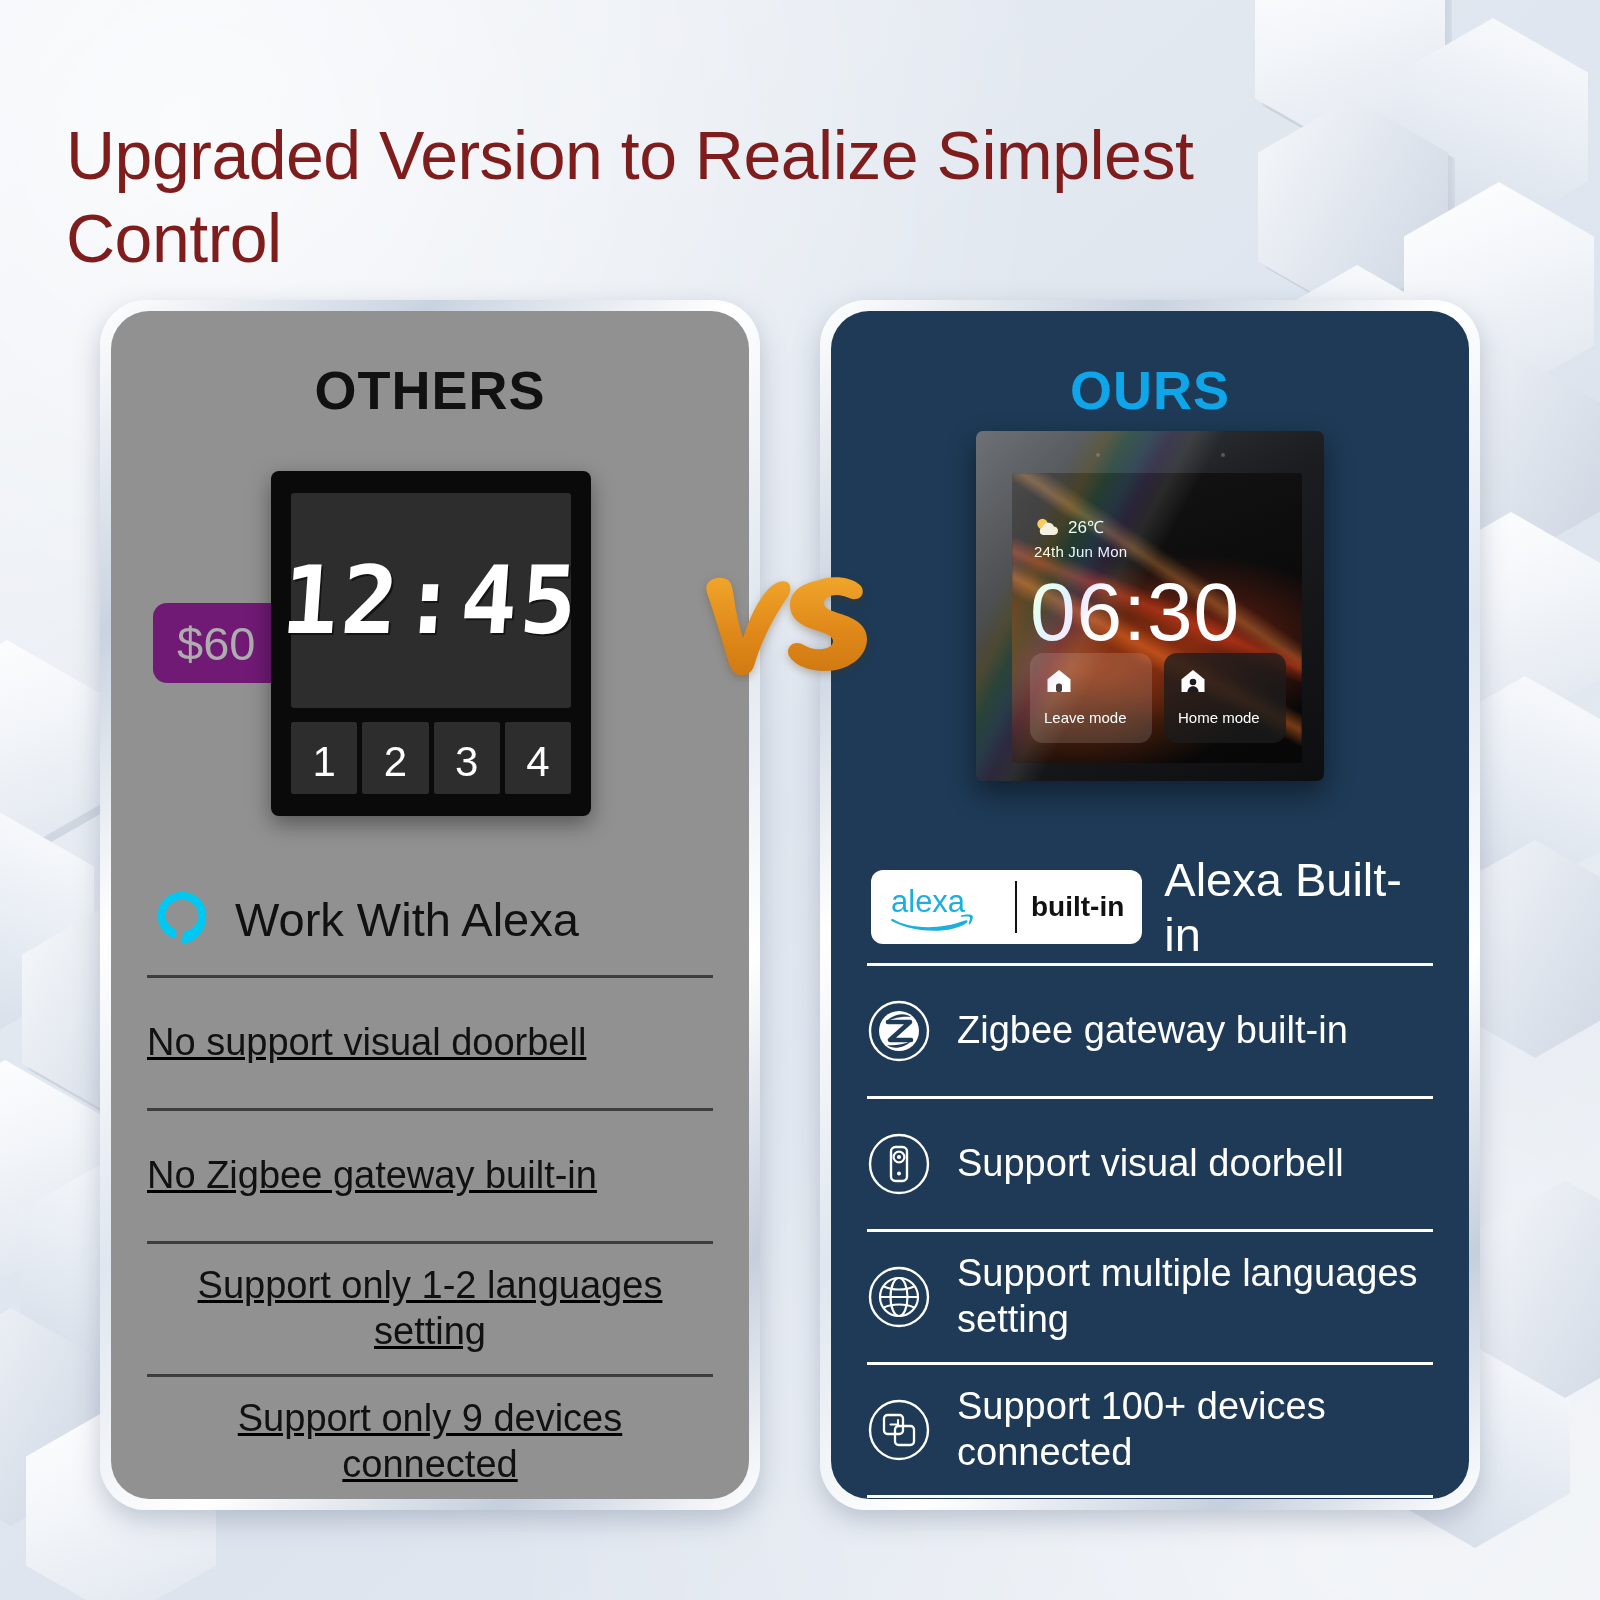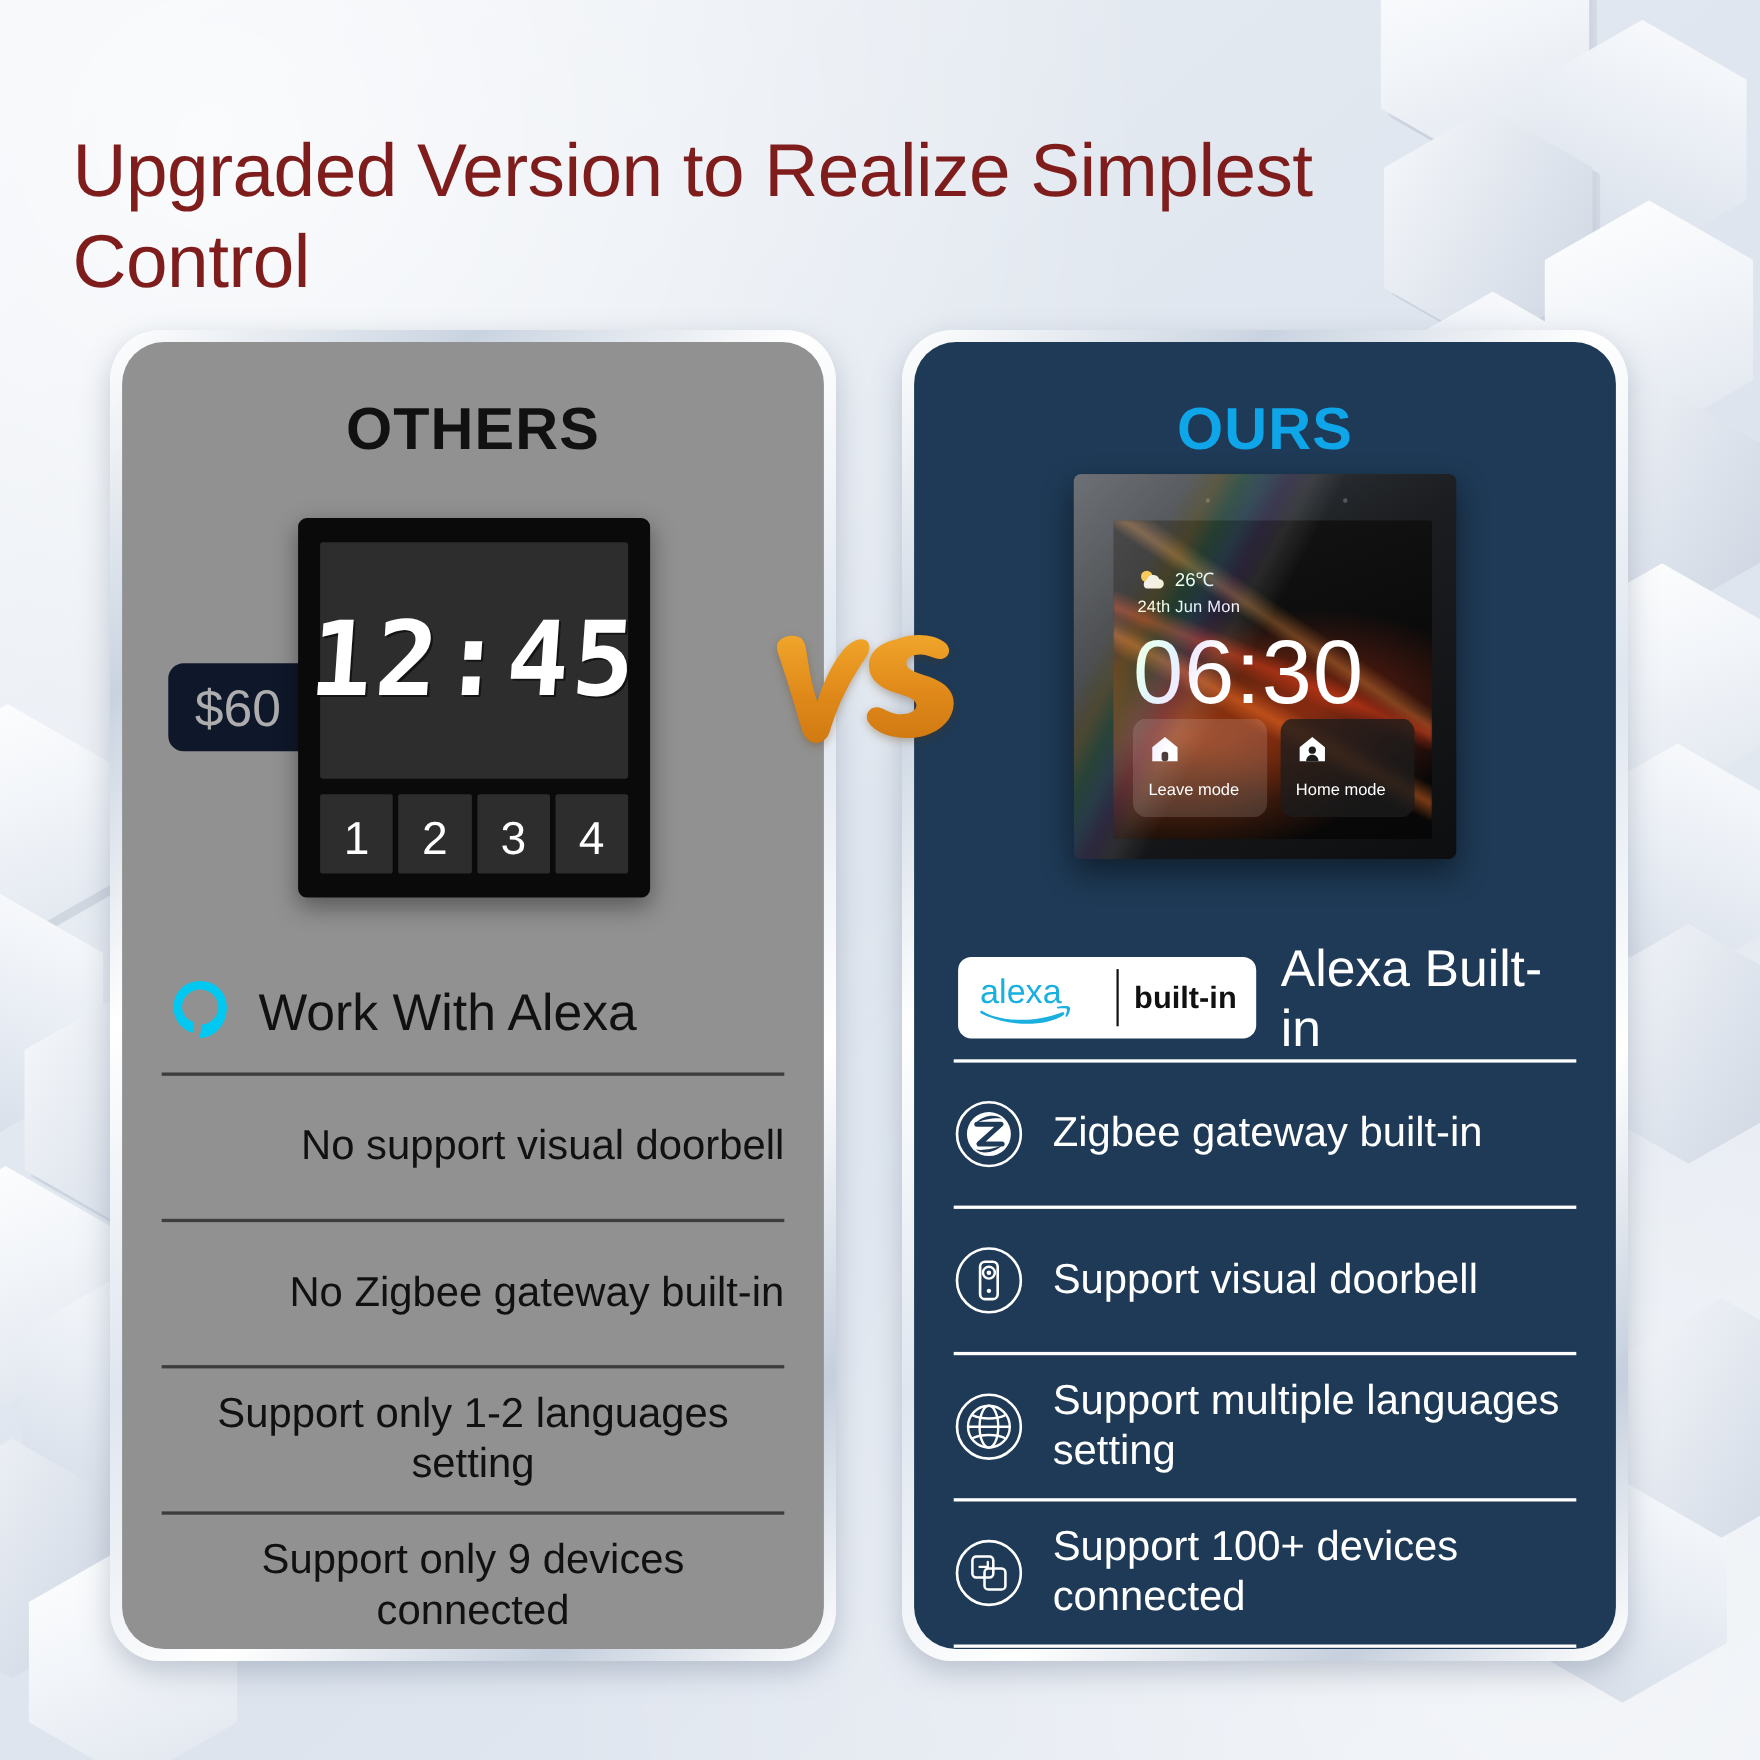--- a/index.html
+++ b/index.html
@@ -54,21 +54,21 @@
     text-align:center; font-size:54px; font-weight:700; letter-spacing:1px;
     margin-top:48px;
   }
   .panel-left  .panel-head { color:#111; }
   .panel-right .panel-head { color:#0ea5e9; }
 
   
   .dev-left-wrap { position:relative; height:400px; margin-top:22px; }
   .price-tab {
     position:absolute; left:42px; top:160px; width:210px; height:80px;
-    background:#0f172a; border-radius:14px; color:#adadad;
+    background:#701a75; border-radius:14px; color:#adadad;
     font-size:47px; display:flex; align-items:center; padding-left:24px; z-index:1;
   }
   .lcd-device {
     position:absolute; left:160px; top:28px; width:320px; height:345px;
     background:#0a0a0a; border-radius:8px; z-index:2;
     box-shadow:0 8px 22px rgba(0,0,0,.4);
     padding:22px 20px 18px;
   }
   .lcd-screen {
     height:215px; background:#2d2d2d; border-radius:3px;
@@ -151,21 +151,21 @@
   .alexa-div { width:2px; height:52px; background:#111; }
   .alexa-text-right { font-size:47px; color:#fff; }
 
   
   .features { padding:0 36px; margin-top:6px; }
   .feat {
     display:flex; align-items:center; gap:26px;
     min-height:133px; padding:14px 0;
   }
   .feat-ico { width:64px; height:64px; flex:0 0 auto; }
-  .panel-left .feat { border-top:3px solid #3d3d3d; justify-content:flex-end; }
+  .panel-left .feat { border-top:3px solid #3d3d3d; justify-content:flex-start;text-decoration:underline; }
   .panel-left .feat:last-child { border-bottom:none; }
   .panel-left .feat-text { font-size:38px; color:#111; text-align:center; line-height:1.2; }
   .panel-right .feat { border-top:3px solid #ffffff; }
   .panel-right .feat-text { font-size:38px; color:#fff; line-height:1.2; }
   .panel-left .features .feat:first-child,
   .panel-right .features .feat:first-child { border-top:3px solid; }
   .panel-left .features .feat:first-child { border-top-color:#3d3d3d; }
   .panel-right .features .feat:first-child { border-top-color:#fff; }
 
   

